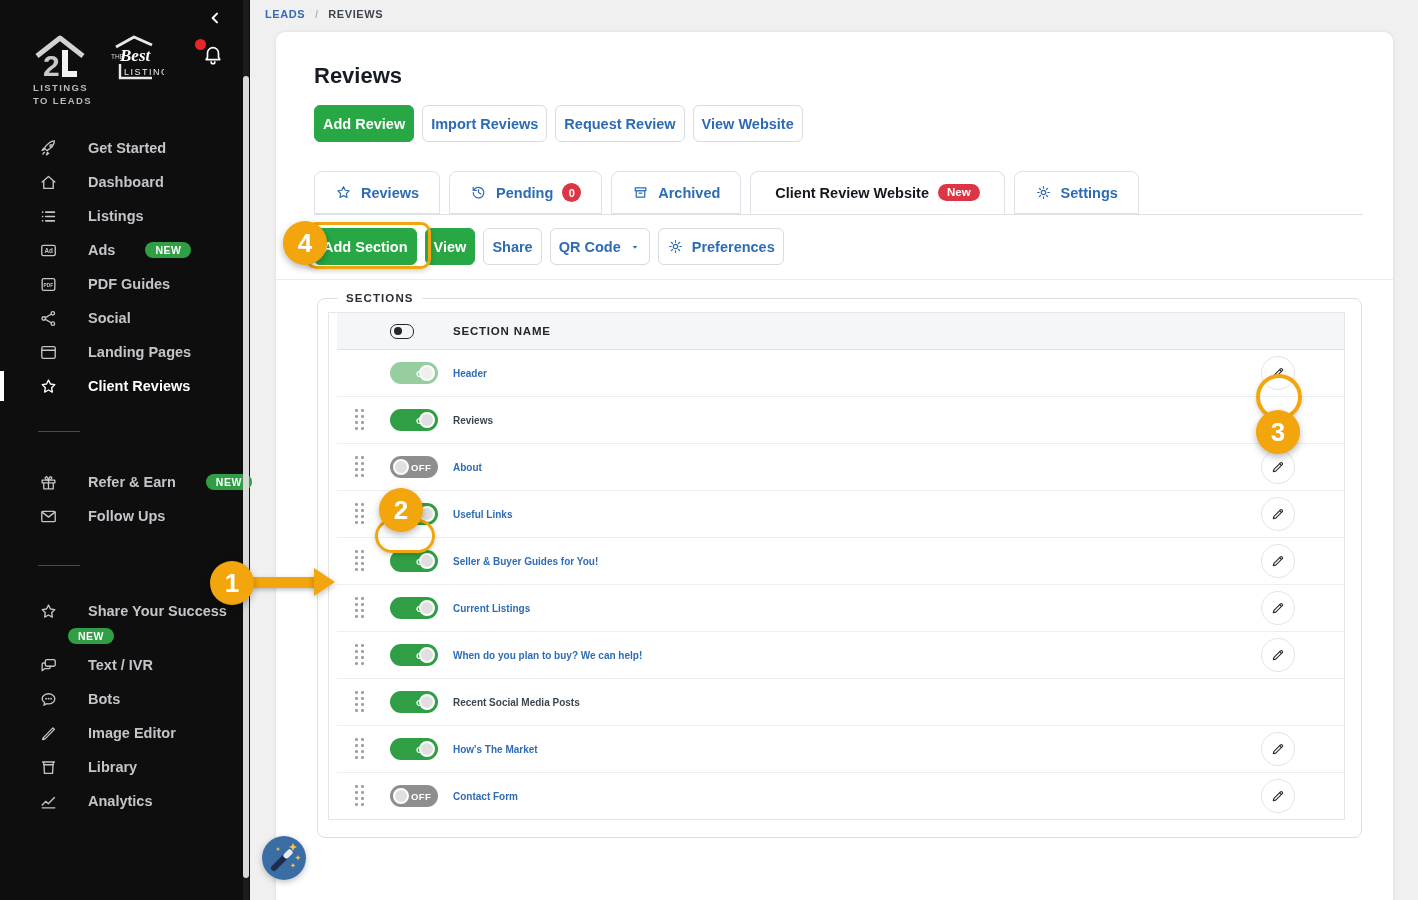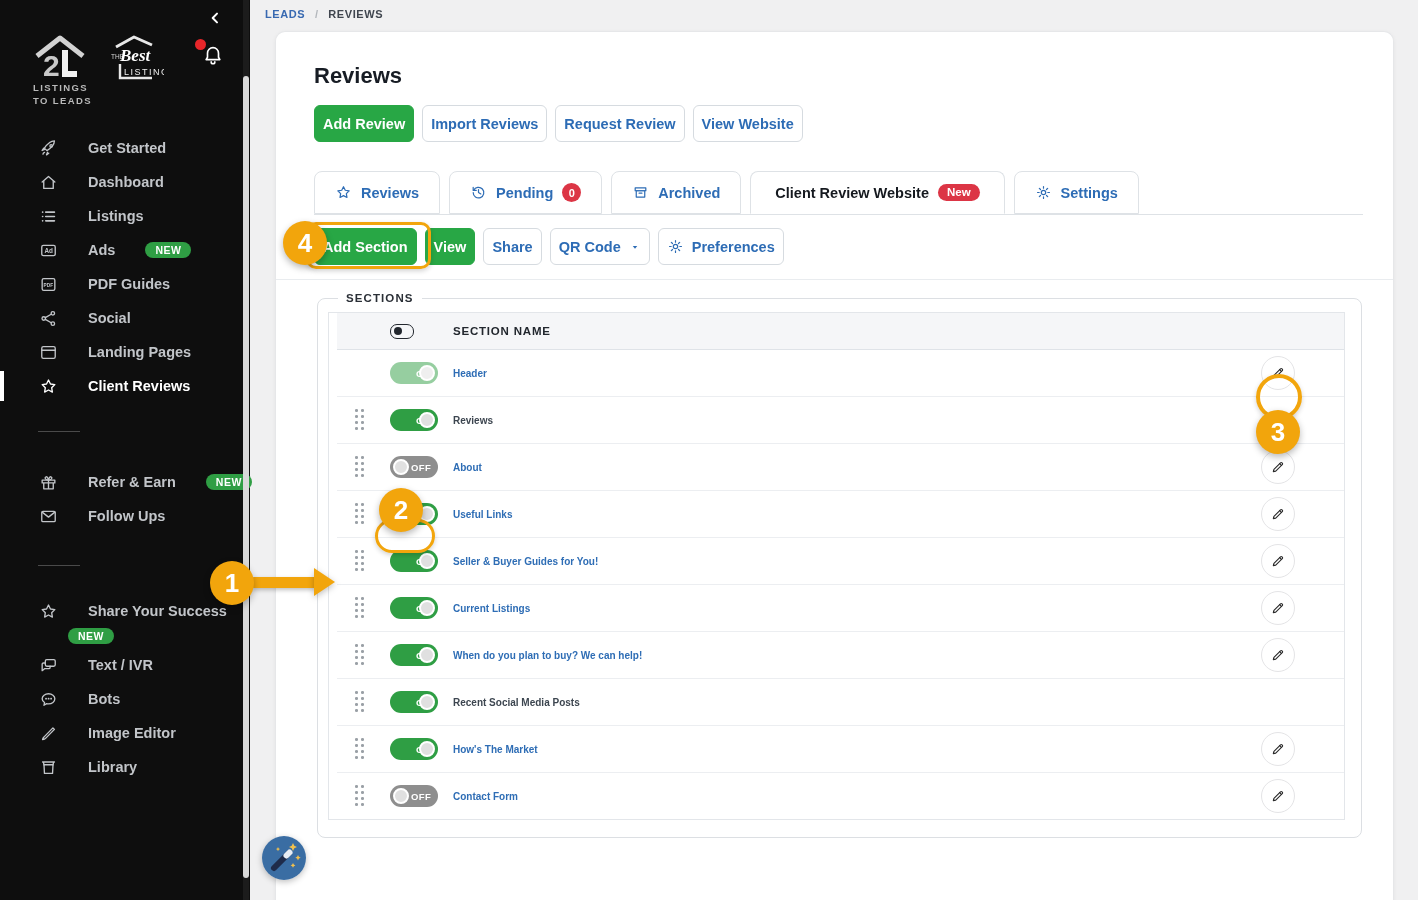--- a/index.html
+++ b/index.html
@@ -274,20 +274,29 @@
       </div>
       <div class="mi">
         <span class="ic">
           <svg width="19" height="19" viewBox="0 0 24 24" fill="none" stroke="currentColor" stroke-width="1.7" stroke-linecap="round" stroke-linejoin="round">
             <path d="M4.5 5h15M5.5 5l.8 3.5M18.5 5l-.8 3.5"></path>
             <path d="M6.3 8.5h11.4l-.6 11H6.9z"></path>
           </svg>
         </span>
         <span>Library</span>
       </div>
+      <div class="mi">
+        <span class="ic">
+          <svg width="19" height="19" viewBox="0 0 24 24" fill="none" stroke="currentColor" stroke-width="1.7" stroke-linecap="round" stroke-linejoin="round">
+            <path d="M4 16.5l4.5-4.7 3.2 3L19.5 7"></path>
+            <path d="M4 20h16"></path>
+          </svg>
+        </span>
+        <span>Analytics</span>
+      </div>
     </div>
   <div class="sb-scroll">
     <div class="sb-thumb"></div>
   </div>
 </div>
 
 <div class="breadcrumb">
   <span class="home">LEADS</span>
   <span class="sep">/</span>
   <span class="cur">REVIEWS</span>

